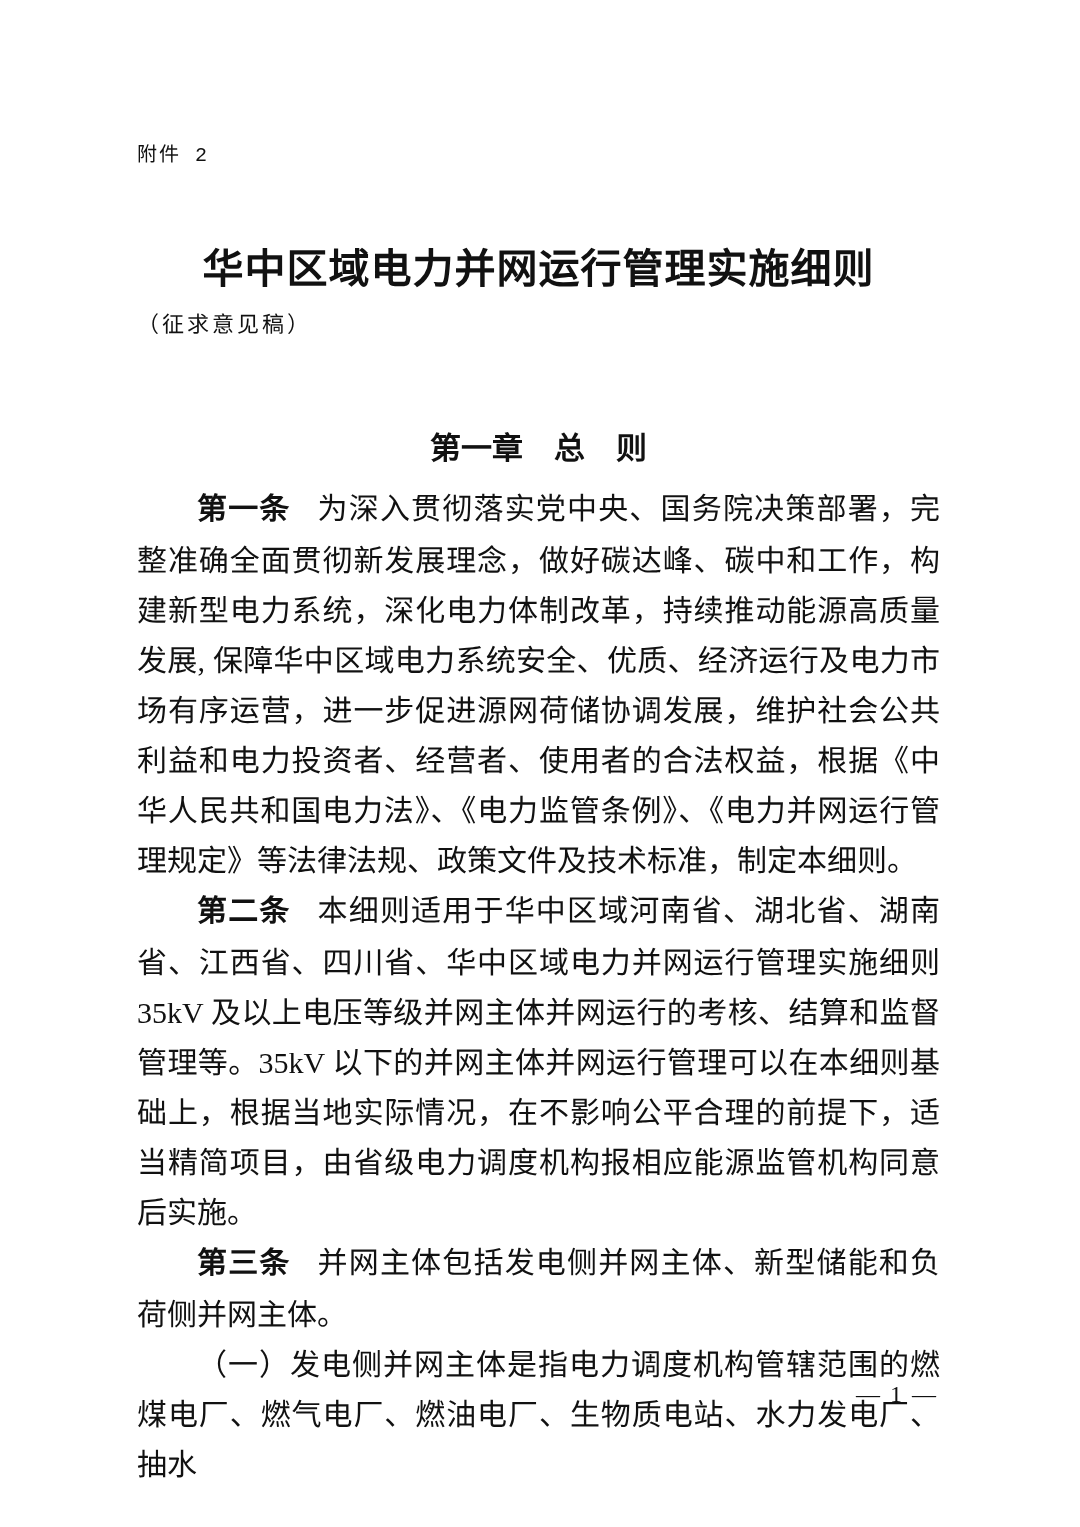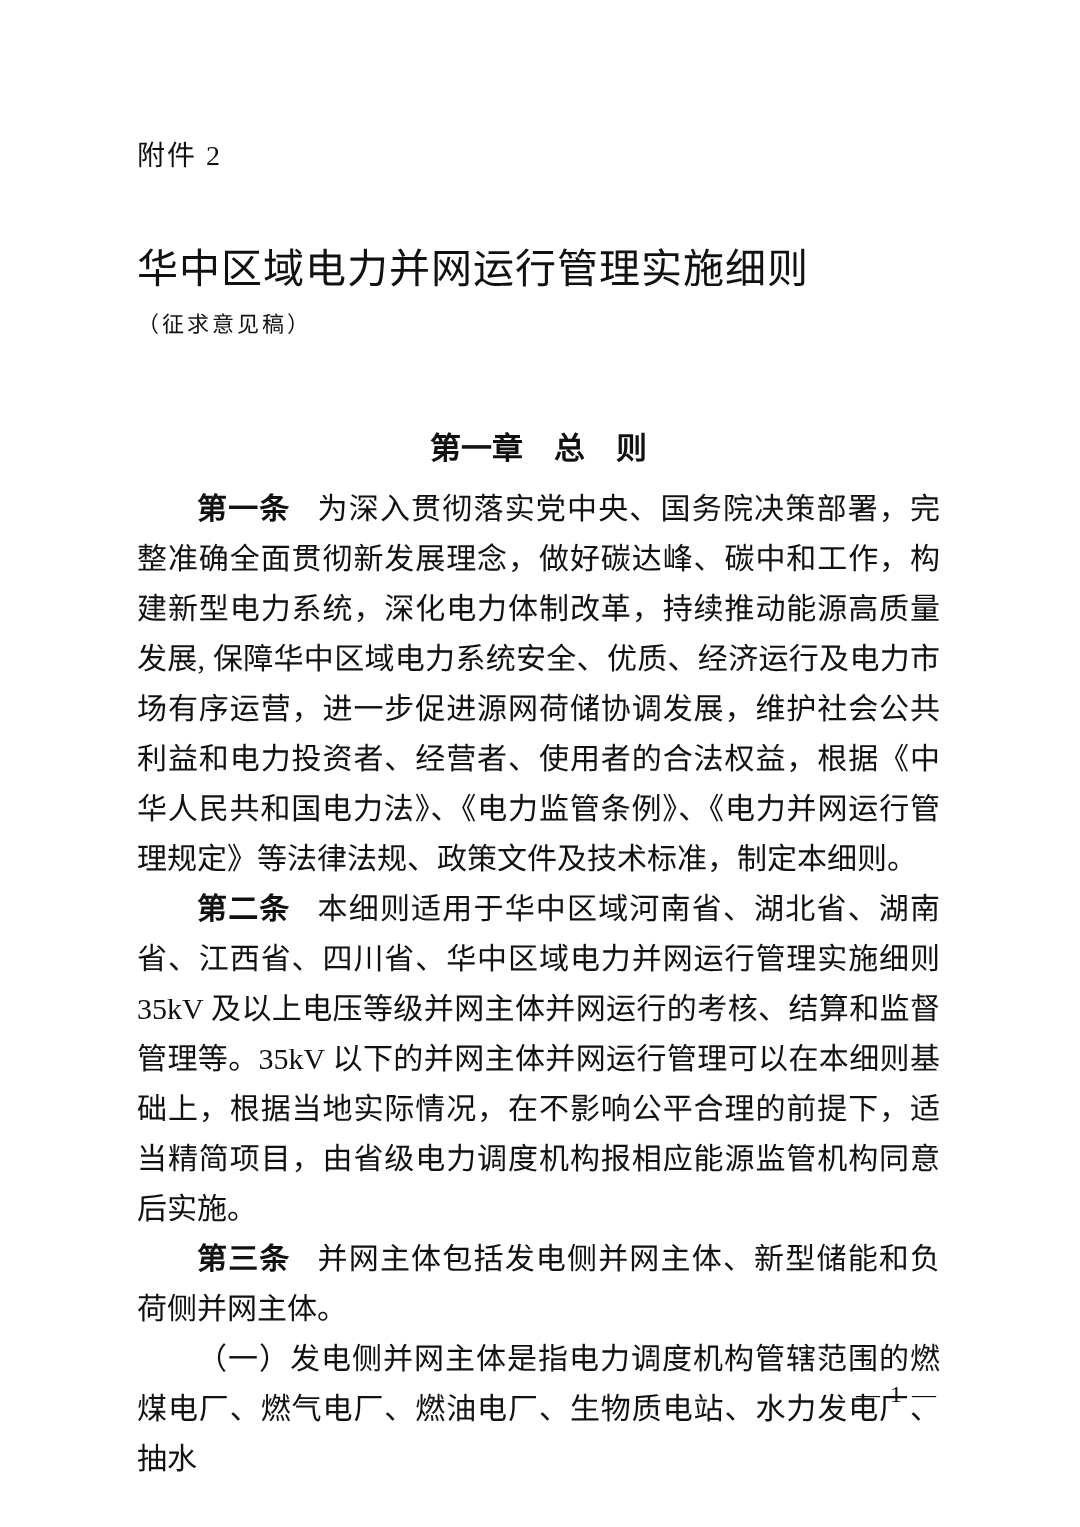--- a/index.html
+++ b/index.html
@@ -13,30 +13,31 @@
     height: 1527px;
     margin: 0 auto;
     background: #ffffff;
     color: #111111;
     box-sizing: border-box;
     padding: 138px 140px 0 137px;
     overflow: hidden;
     font-family: "Liberation Serif", "DejaVu Serif", serif;
   }
   .attachment-label {
-    font-size: 28px;
+    font-size: 20px;
     line-height: 36px;
     letter-spacing: 2px;
+    font-family: Liberation Mono, monospace;
   }
   .doc-title {
     margin: 70px 0 0 0;
-    text-align: left;
+    text-align: center;
     font-size: 41px;
     line-height: 50px;
-    font-weight: normal;
+    font-weight: bold;
     letter-spacing: 1px;
   }
   .doc-subtitle {
     margin-top: 17px;
     text-align: left;
     font-size: 22px;
     line-height: 28px;
     letter-spacing: 3px;
   }
   .chapter-heading {
@@ -53,21 +54,21 @@
     line-height: 50px;
     text-align: justify;
   }
   .doc-body p {
     margin: 0;
     padding: 0;
     text-indent: 2em;
   }
   .article-label {
     font-weight: bold;
-    font-family: Liberation Serif, serif;
+    font-family: Liberation Mono, monospace;
     margin-right: 0.9em;
   }
   .page-number {
     position: absolute;
     top: 1378px;
     right: 142px;
     font-size: 24px;
     line-height: 32px;
     letter-spacing: 2px;
   }

